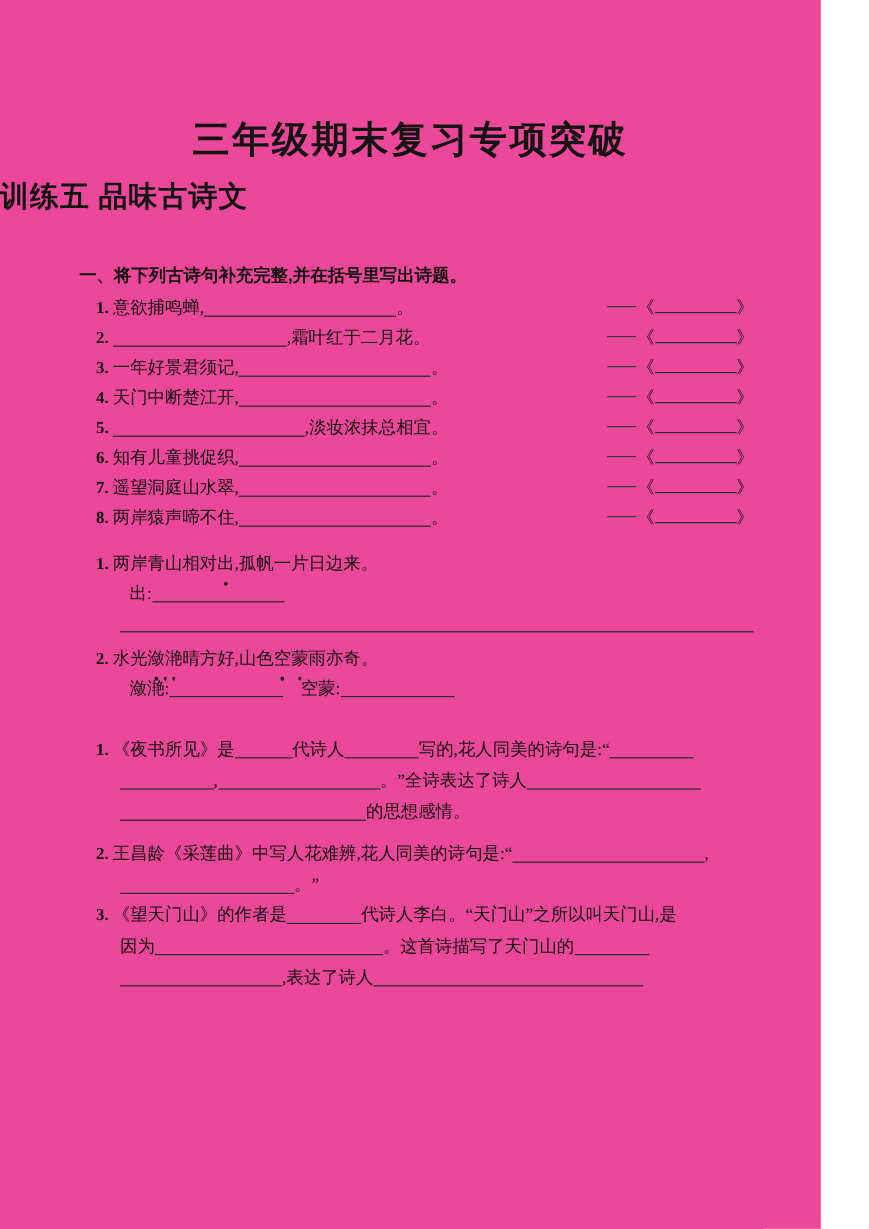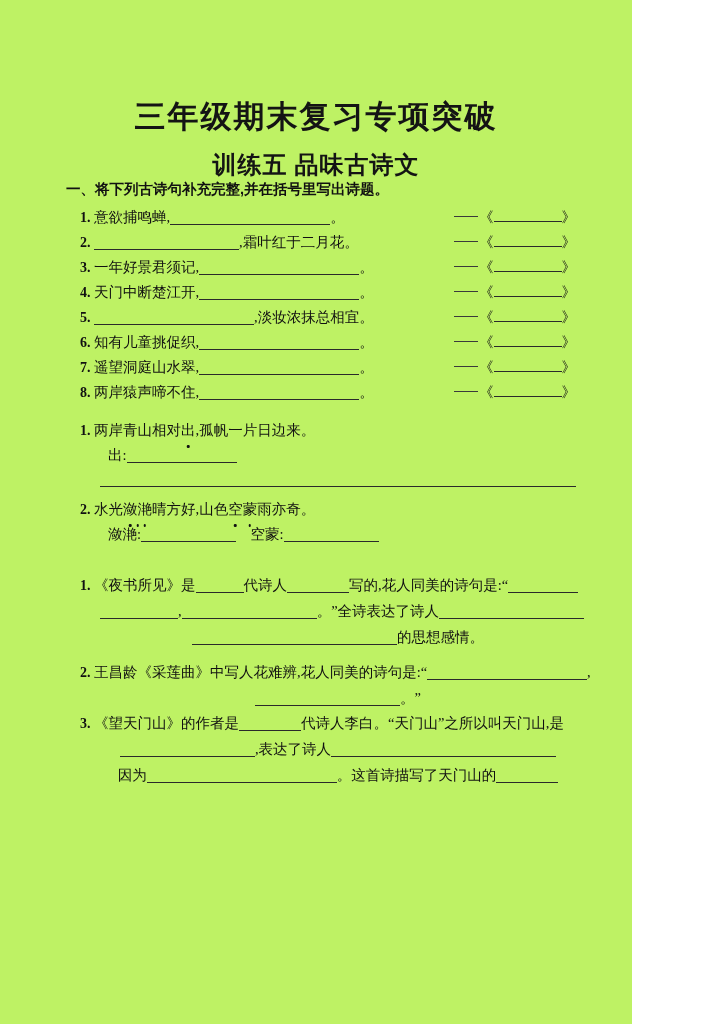--- a/index.html
+++ b/index.html
@@ -12,52 +12,53 @@
     height: 1024px;
     position: relative;
     font-family: "Liberation Serif", "DejaVu Serif", serif;
     color: #111111;
     overflow: hidden;
   }
 
   .page {
     position: absolute;
     left: 0; top: 0;
-    width: 632px;
+    width: 684px;
     height: 1024px;
-    background: #bef264;
+    background: #ec4899;
   }
 
   
   .title-main {
     text-align: center;
     font-family: "Liberation Serif", "DejaVu Serif", serif;
     font-weight: bold;
     font-size: 31px;
     letter-spacing: 2px;
     margin: 0;
     padding-top: 98px;
     line-height: 1.2;
     color: #141414;
   }
   .title-sub {
-    text-align: center;
+    text-align: left;
     font-family: "Liberation Serif", "DejaVu Serif", serif;
     font-weight: bold;
     font-size: 24px;
     letter-spacing: 1px;
     margin: 0;
     padding-top: 16px;
     line-height: 1.2;
     color: #141414;
   }
 
   
   .content {
     padding: 0 56px 0 66px;
+    margin-top: 40px;
   }
   .sec-head {
     font-family: "Liberation Sans", "DejaVu Sans", sans-serif;
     font-weight: bold;
     font-size: 14.5px;
     letter-spacing: 0px;
     color: #111;
     margin: 0 0 6px 0;
   }
   .sec-gap { height: 13px; }
@@ -159,21 +160,20 @@
     height: 0;
     margin-left: 34px;
     margin-right: 0;
   }
 
   .indent {
     padding-left: 42px;
   }
   .indent2 {
     padding-left: 34px;
-    text-align: center;
   }
   .line-block {
     font-size: 14.5px;
     line-height: 25px;
     white-space: nowrap;
   }
   .gap-sm { height: 10px; }
   .gap-md { height: 18px; }
   .gap-lg { height: 26px; }
 
@@ -359,21 +359,21 @@
         <span class="blank w145"></span><span>。”</span>
       </div>
 
       <div class="qrow">
         <span class="qnum">3.</span>
         <span class="qbody">
           <span>《望天门山》的作者是</span><span class="blank w62"></span><span>代诗人李白。“天门山”之所以叫天门山,是</span>
         </span>
       </div>
       <div class="wrapline indent2">
+        <span>因为</span><span class="blank w190"></span><span>。这首诗描写了天门山的</span><span class="blank w62"></span>
+      </div>
+      <div class="wrapline indent2">
         <span class="blank w135"></span><span>,表达了诗人</span><span class="blank w225"></span>
-      </div>
-      <div class="wrapline indent2">
-        <span>因为</span><span class="blank w190"></span><span>。这首诗描写了天门山的</span><span class="blank w62"></span>
       </div>
     </div>
 
   </div>
 </div>
 
 </body></html>

